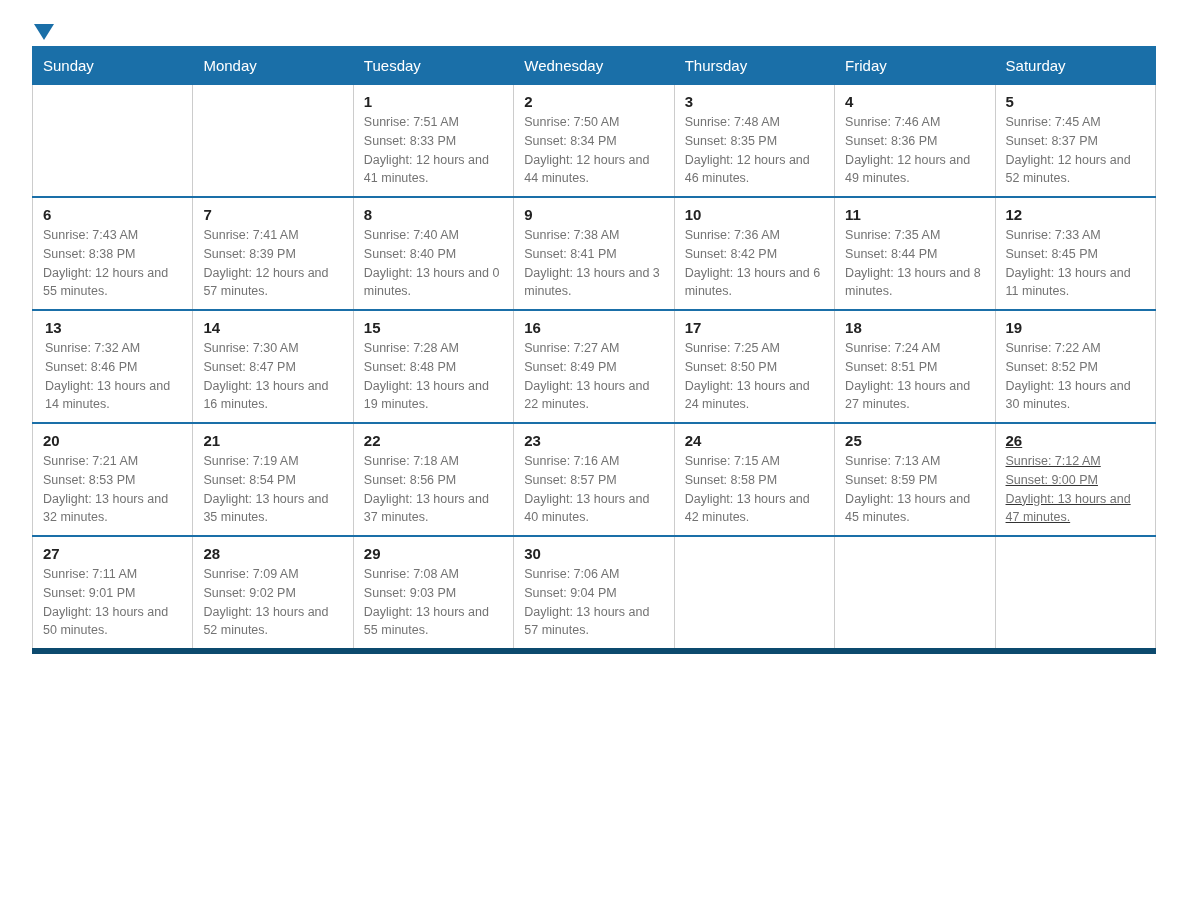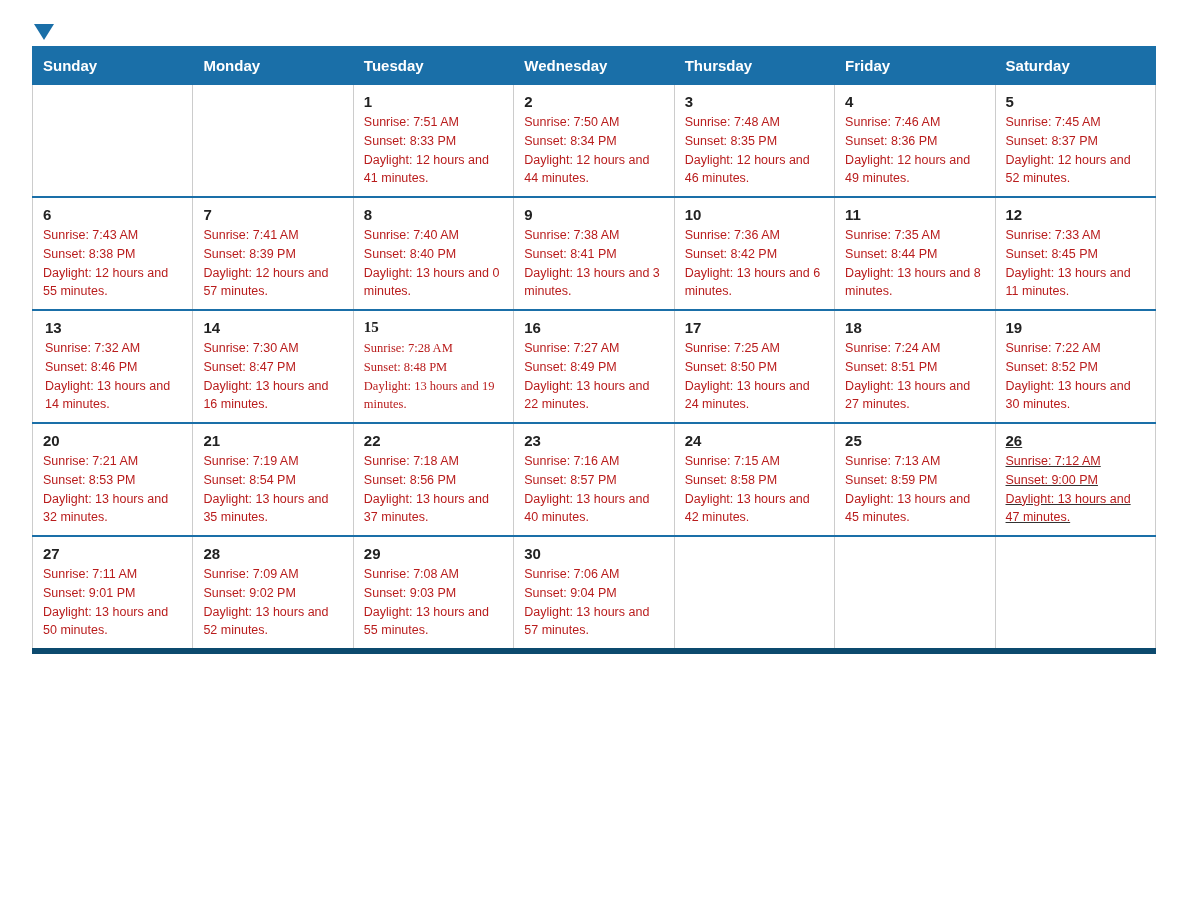--- a/index.html
+++ b/index.html
@@ -56,21 +56,21 @@
     }
     .calendar {
       width: 100%;
       border-collapse: collapse;
       margin-top: 10px;
     }
     .calendar thead tr th {
       background: #1a6fa8;
       color: #fff;
       font-size: 15px;
-      font-weight: bold;
+      font-weight: normal;
       padding: 10px 10px;
       border: 1px solid #1a6fa8;
       text-align: left;
     }
     .calendar tbody tr td {
       vertical-align: top;
       border: 1px solid #ccc;
       padding: 8px 10px;
       width: 14.28%;
       min-height: 90px;
@@ -81,21 +81,21 @@
       background: #fff;
     }
     .day-number {
       font-size: 15px;
       font-weight: bold;
       color: #222;
       margin-bottom: 3px;
     }
     .day-info {
       font-size: 12.5px;
-      color: #b91c1c;
+      color: #737373;
       line-height: 1.5;
     }
     .calendar tbody tr:not(:last-child) td {
       border-bottom: 2px solid #1a6fa8;
     }
     .calendar tbody tr td {
       border-right: 1px solid #ccc;
       border-bottom: 6px solid #0c4a6e;
     }
   </style>
@@ -185,21 +185,21 @@
       </tr>
       <tr>
         <td style="border-bottom: 2px solid rgb(26, 111, 168); padding-left: 12px;">
           <div class="day-number">13</div>
           <div class="day-info">Sunrise: 7:32 AM<br>Sunset: 8:46 PM<br>Daylight: 13 hours and 14 minutes.</div>
         </td>
         <td style="border-bottom: 2px solid rgb(26, 111, 168);">
           <div class="day-number">14</div>
           <div class="day-info">Sunrise: 7:30 AM<br>Sunset: 8:47 PM<br>Daylight: 13 hours and 16 minutes.</div>
         </td>
-        <td style="border-bottom: 2px solid rgb(26, 111, 168); font-family: Liberation Serif, serif;">
+        <td style="border-bottom: 2px solid rgb(26, 111, 168);">
           <div class="day-number">15</div>
           <div class="day-info">Sunrise: 7:28 AM<br>Sunset: 8:48 PM<br>Daylight: 13 hours and 19 minutes.</div>
         </td>
         <td style="border-bottom: 2px solid rgb(26, 111, 168); margin-top: 10px;">
           <div class="day-number">16</div>
           <div class="day-info">Sunrise: 7:27 AM<br>Sunset: 8:49 PM<br>Daylight: 13 hours and 22 minutes.</div>
         </td>
         <td style="border-bottom: 2px solid rgb(26, 111, 168);">
           <div class="day-number">17</div>
           <div class="day-info">Sunrise: 7:25 AM<br>Sunset: 8:50 PM<br>Daylight: 13 hours and 24 minutes.</div>

